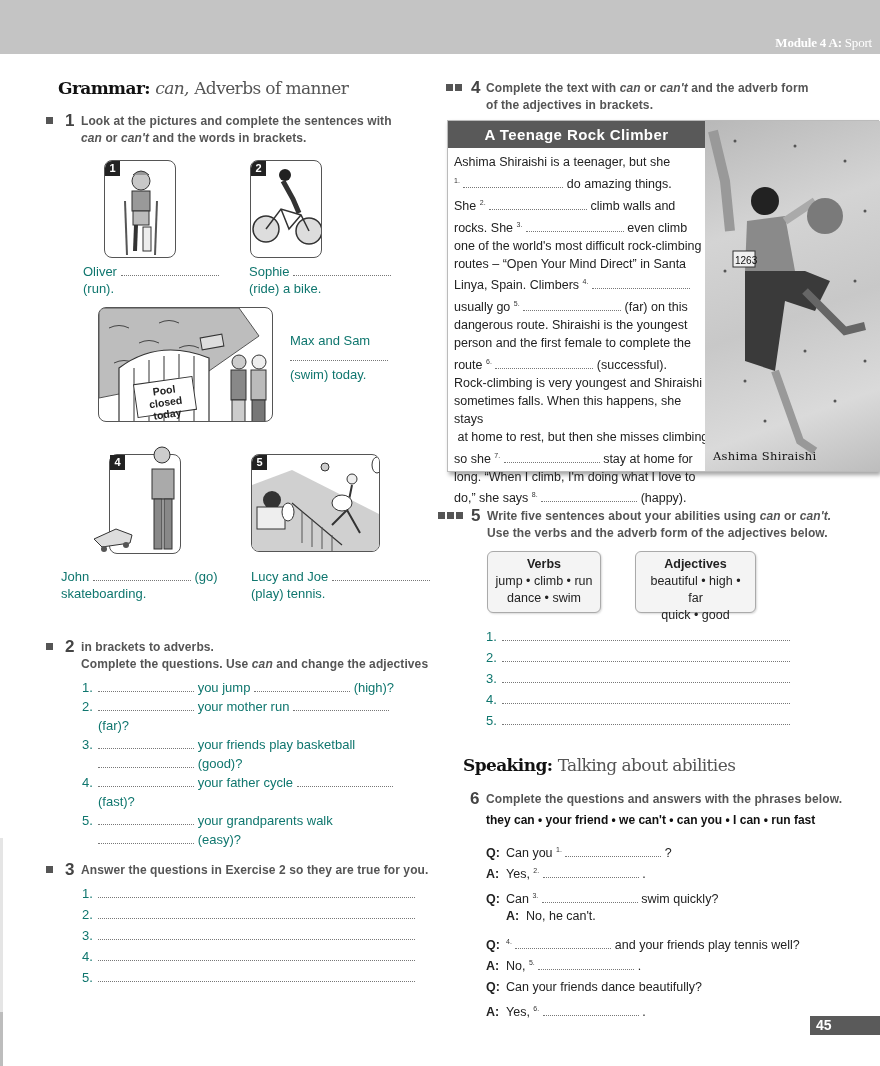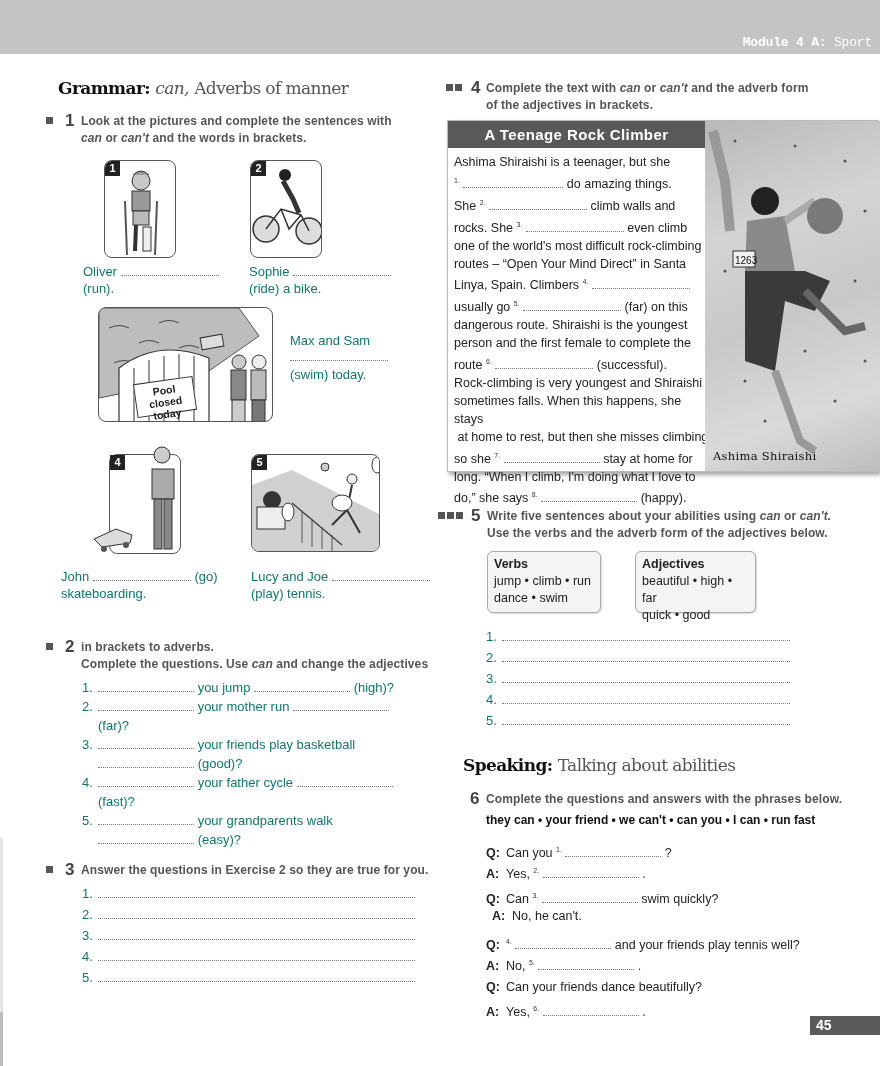--- a/index.html
+++ b/index.html
@@ -1,20 +1,20 @@
 <!DOCTYPE html>
 <html><head>
 <meta charset="utf-8">
 <style>
   * { box-sizing: border-box; margin: 0; padding: 0; }
   html, body { width: 880px; height: 1066px; background: #ffffff; overflow: hidden; }
   body { position: relative; font-family: "Liberation Sans", sans-serif; color: #222; }
 
   .topbar { position: absolute; left: 0; top: 0; width: 880px; height: 54px; background: #c4c4c4; }
-  .topbar .module { position: absolute; right: 8px; top: 35px; font-family: Liberation Mono, monospace; font-size: 13px; color: #fff; font-weight: bold; letter-spacing: -0.2px; margin-left: 48px; }
+  .topbar .module { position: absolute; right: 8px; top: 35px; font-family: Liberation Serif, serif; font-size: 13px; color: #fff; font-weight: bold; letter-spacing: -0.2px; margin-left: 48px; }
   .topbar .module .sub { font-weight: normal; }
 
   .abs { position: absolute; }
   .section-title { font-family: "DejaVu Serif", serif; font-size: 17px; color: #111; font-weight: bold; letter-spacing: -0.6px; }
   .section-title .sub { font-weight: normal; color: #555; }
   .section-title .it { font-style: italic; }
 
   .ex-head { position: absolute; font-family: "Liberation Sans", sans-serif; font-size: 12px; font-weight: bold; color: #555; line-height: 17px; letter-spacing: 0.1px; }
   .ex-head .num { position: absolute; font-size: 17px; color: #444; font-weight: bold; top: -1px; }
   .ex-head .sq { position: absolute; top: 4px; display: flex; gap: 2px; }
@@ -28,21 +28,21 @@
 
   .pic { position: absolute; border: 1.2px solid #555; border-radius: 8px; background: #fff; overflow: hidden; }
   .pic .badge { position: absolute; left: 0; top: 0; width: 15px; height: 15px; background: #222; color: #fff; font-size: 11px; font-weight: bold; text-align: center; line-height: 15px; }
 
   .article { position: absolute; left: 447px; top: 120px; width: 432px; height: 352px; box-shadow: 2px 3px 4px rgba(0,0,0,0.35); border: 1px solid #bbb; background: #fff; }
   .article .title-bar { position: absolute; left: 0; top: 0; width: 257px; height: 27px; background: #595959; color: #fff; font-weight: bold; font-size: 15px; text-align: center; line-height: 27px; letter-spacing: 0.4px; }
   .article .text { position: absolute; left: 6px; top: 33px; width: 252px; font-size: 12.5px; line-height: 17.9px; }
   .article .photo { position: absolute; left: 257px; top: 0; width: 175px; height: 350px; background: linear-gradient(160deg, #b8b8b8 0%, #d4d4d4 30%, #c8c8c8 55%, #dadada 80%, #bdbdbd 100%); overflow: hidden; }
   .article .photo .caption { position: absolute; left: 8px; bottom: 8px; font-family: "DejaVu Serif", serif; font-size: 11.5px; color: #111; letter-spacing: 0.3px; }
 
-  .wordbox { position: absolute; border: 1px solid #aaa; border-radius: 6px; background: #f4f4f4; padding: 4px 6px; box-shadow: 1px 1px 2px rgba(0,0,0,0.15); }
+  .wordbox { position: absolute; border: 1px solid #aaa; border-radius: 6px; background: #f4f4f4; padding: 4px 6px; box-shadow: 1px 1px 2px rgba(0,0,0,0.15); text-align: center; }
   .wordbox .wb-title { font-weight: bold; font-size: 12.5px; color: #222; line-height: 17px; }
   .wordbox .wb-line { font-size: 12.5px; line-height: 17px; color: #222; }
 
   .qa { position: absolute; font-size: 12.5px; line-height: 17px; }
   .qa b { display: inline-block; width: 20px; font-weight: bold; }
 
   .page-num { position: absolute; left: 810px; top: 1016px; width: 70px; height: 19px; background: #5a5a5a; color: #fff; font-weight: bold; font-size: 14px; line-height: 19px; padding-left: 6px; }
   .left-rule { position: absolute; left: 0; top: 838px; width: 3px; height: 228px; background: #e5e5e5; }
   .left-rule2 { position: absolute; left: 0; top: 1012px; width: 3px; height: 54px; background: #bdbdbd; }
 </style>
@@ -315,21 +315,21 @@
   <span class="num" style="left:0;">6</span>
   <div style="padding-left:16px;">
     <span class="txt">Complete the questions and answers with the phrases below.</span>
   </div>
 </div>
 <div class="abs" style="left:486px; top:812px; font-size:12px; font-weight:bold; color:#111; line-height:17px;">they can • your friend • we can't • can you • I can • run fast</div>
 
 <div class="qa" style="left:486px; top:841px;"><b>Q:</b><span>Can you</span> <sup class="fn">1.</sup> <span class="dots" style="width:96px;"></span> <span>?</span></div>
 <div class="qa" style="left:486px; top:862px;"><b>A:</b><span>Yes,</span> <sup class="fn">2.</sup> <span class="dots" style="width:96px;"></span> <span>.</span></div>
 <div class="qa" style="left:486px; top:887px;"><b>Q:</b><span>Can</span> <sup class="fn">3.</sup> <span class="dots" style="width:96px;"></span> <span>swim quickly?</span></div>
-<div class="qa" style="left:492px; top:908px;"><b>A:</b><span>No, he can't.</span></div>
+<div class="qa" style="left:506px; top:908px;"><b>A:</b><span>No, he can't.</span></div>
 <div class="qa" style="left:486px; top:933px;"><b>Q:</b><sup class="fn">4.</sup> <span class="dots" style="width:96px;"></span> <span>and your friends play tennis well?</span></div>
 <div class="qa" style="left:486px; top:954px;"><b>A:</b><span>No,</span> <sup class="fn">5.</sup> <span class="dots" style="width:96px;"></span> <span>.</span></div>
 <div class="qa" style="left:486px; top:979px;"><b>Q:</b><span>Can your friends dance beautifully?</span></div>
 <div class="qa" style="left:486px; top:1000px;"><b>A:</b><span>Yes,</span> <sup class="fn">6.</sup> <span class="dots" style="width:96px;"></span> <span>.</span></div>
 
 <div class="page-num">45</div>
 <div class="left-rule"></div>
 <div class="left-rule2"></div>
 
 </body></html>

